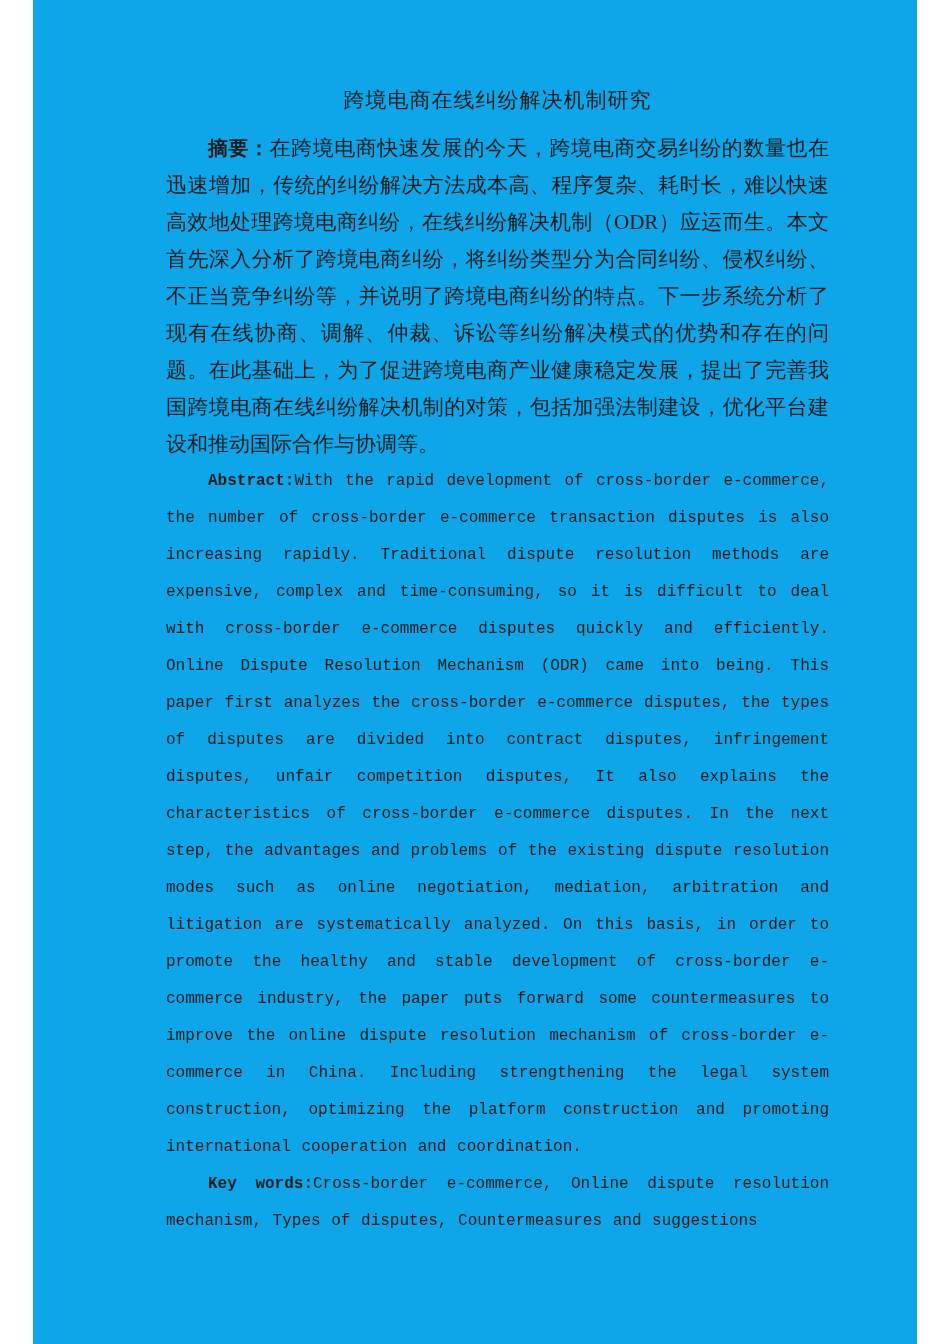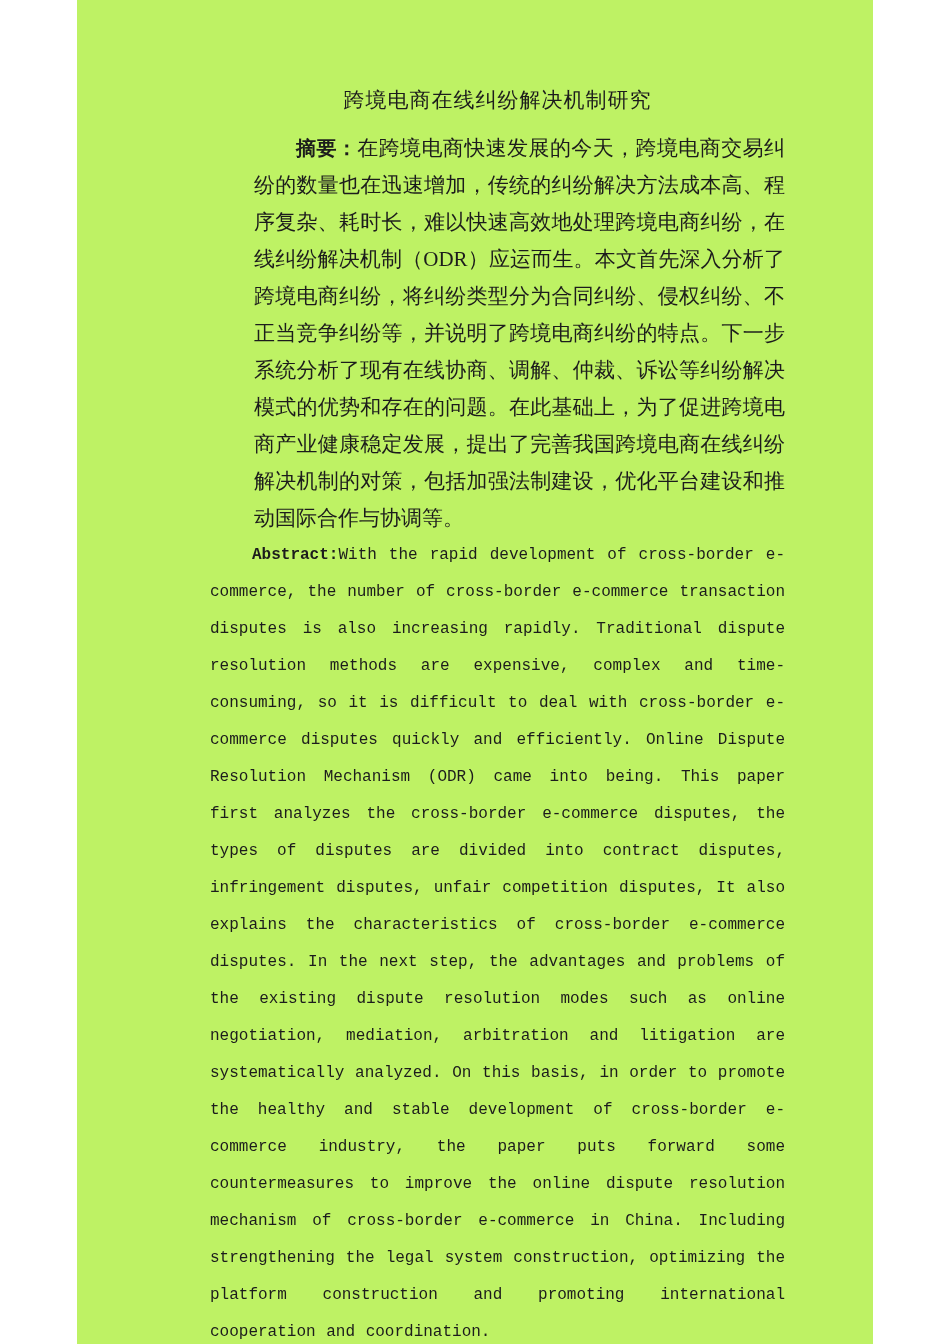--- a/index.html
+++ b/index.html
@@ -2,24 +2,24 @@
 <html><head>
 <meta charset="utf-8">
 <style>
   html, body {
     margin: 0;
     padding: 0;
     background: #ffffff;
   }
   .page {
     position: relative;
-    width: 796px;
+    width: 884px;
     height: 1344px;
     margin: 0 auto;
-    background: #bef264;
+    background: #0ea5e9;
     box-sizing: border-box;
     padding: 80px 88px 0 133px;
     overflow: hidden;
     color: #1c1c1c;
   }
   .doc-title {
     font-family: "Liberation Serif", "DejaVu Serif", serif;
     font-size: 21px;
     font-weight: normal;
     line-height: 40px;
@@ -30,21 +30,20 @@
   }
   p.para {
     margin: 0;
     text-align: justify;
   }
   p.para-cn {
     font-family: "Liberation Serif", "DejaVu Serif", serif;
     font-size: 21px;
     line-height: 37px;
     text-indent: 42px;
-    margin-left: 44px;
   }
   p.para-cn.no-just-stretch {
     text-align: left;
   }
   p.para-en {
     font-family: "Liberation Mono", "DejaVu Sans Mono", monospace;
     font-size: 16px;
     line-height: 37px;
     text-indent: 42px;
     word-spacing: 1px;
@@ -63,14 +62,15 @@
 
 <div class="page">
 
   <h1 class="doc-title">跨境电商在线纠纷解决机制研究</h1>
 
   <p class="para para-cn"><span class="label-cn">摘要：</span><span>在跨境电商快速发展的今天，跨境电商交易纠纷的数量也在迅速增加，传统的纠纷解决方法成本高、程序复杂、耗时长，难以快速高效地处理跨境电商纠纷，在线纠纷解决机制（ODR）应运而生。本文首先深入分析了跨境电商纠纷，将纠纷类型分为合同纠纷、侵权纠纷、不正当竞争纠纷等，并说明了跨境电商纠纷的特点。下一步系统分析了现有在线协商、调解、仲裁、诉讼等纠纷解决模式的优势和存在的问题。在此基础上，为了促进跨境电商产业健康稳定发展，提出了完善我国跨境电商在线纠纷解决机制的对策，包括加强法制建设，优化平台建设和推动国际合作与协调等。</span></p>
 
 
   <p class="para para-en"><span class="label-en">Abstract:</span><span>With the rapid development of cross-border e-commerce, the number of cross-border e-commerce transaction disputes is also increasing rapidly. Traditional dispute resolution methods are expensive, complex and time-consuming, so it is difficult to deal with cross-border e-commerce disputes quickly and efficiently. Online Dispute Resolution Mechanism (ODR) came into being. This paper first analyzes the cross-border e-commerce disputes, the types of disputes are divided into contract disputes, infringement disputes, unfair competition disputes, It also explains the characteristics of cross-border e-commerce disputes. In the next step, the advantages and problems of the existing dispute resolution modes such as online negotiation, mediation, arbitration and litigation are systematically analyzed. On this basis, in order to promote the healthy and stable development of cross-border e-commerce industry, the paper puts forward some countermeasures to improve the online dispute resolution mechanism of cross-border e-commerce in China. Including strengthening the legal system construction, optimizing the platform construction and promoting international cooperation and coordination.</span></p>
 
+  <p class="para para-en"><span class="label-en">Key words:</span><span>Cross-border e-commerce, Online dispute resolution mechanism, Types of disputes, Countermeasures and suggestions</span></p>
 
 </div>
 
 </body></html>

